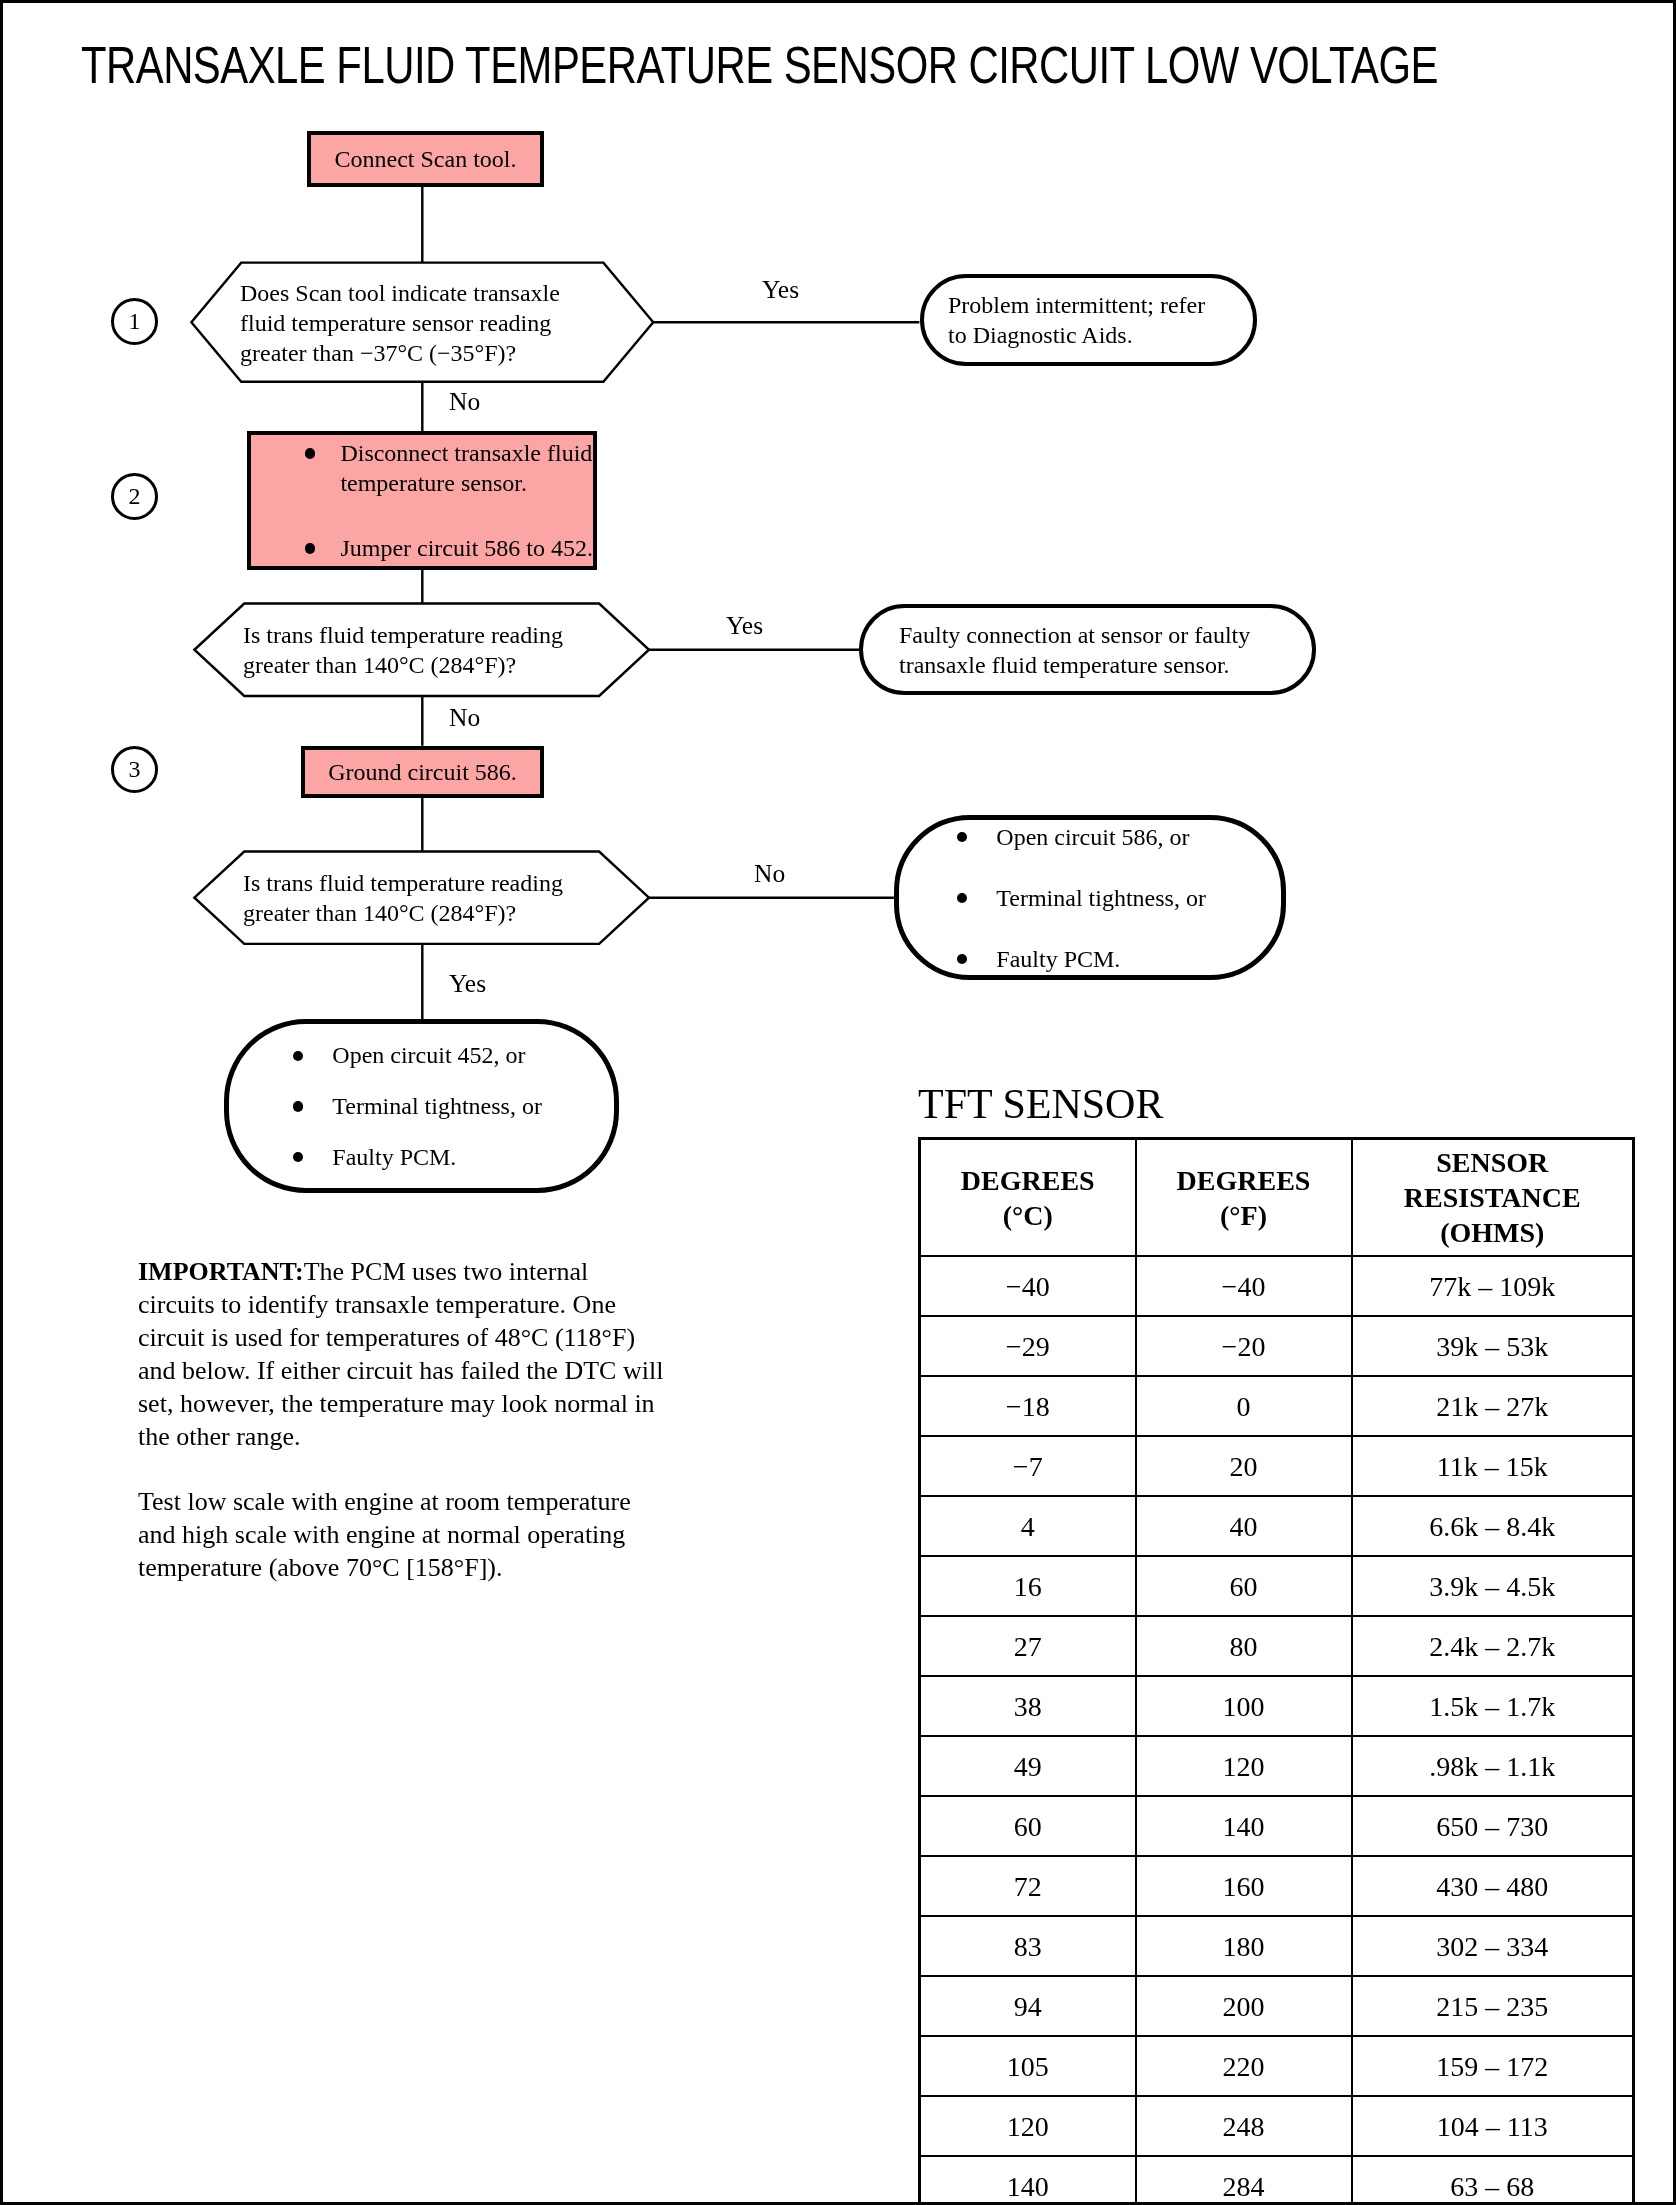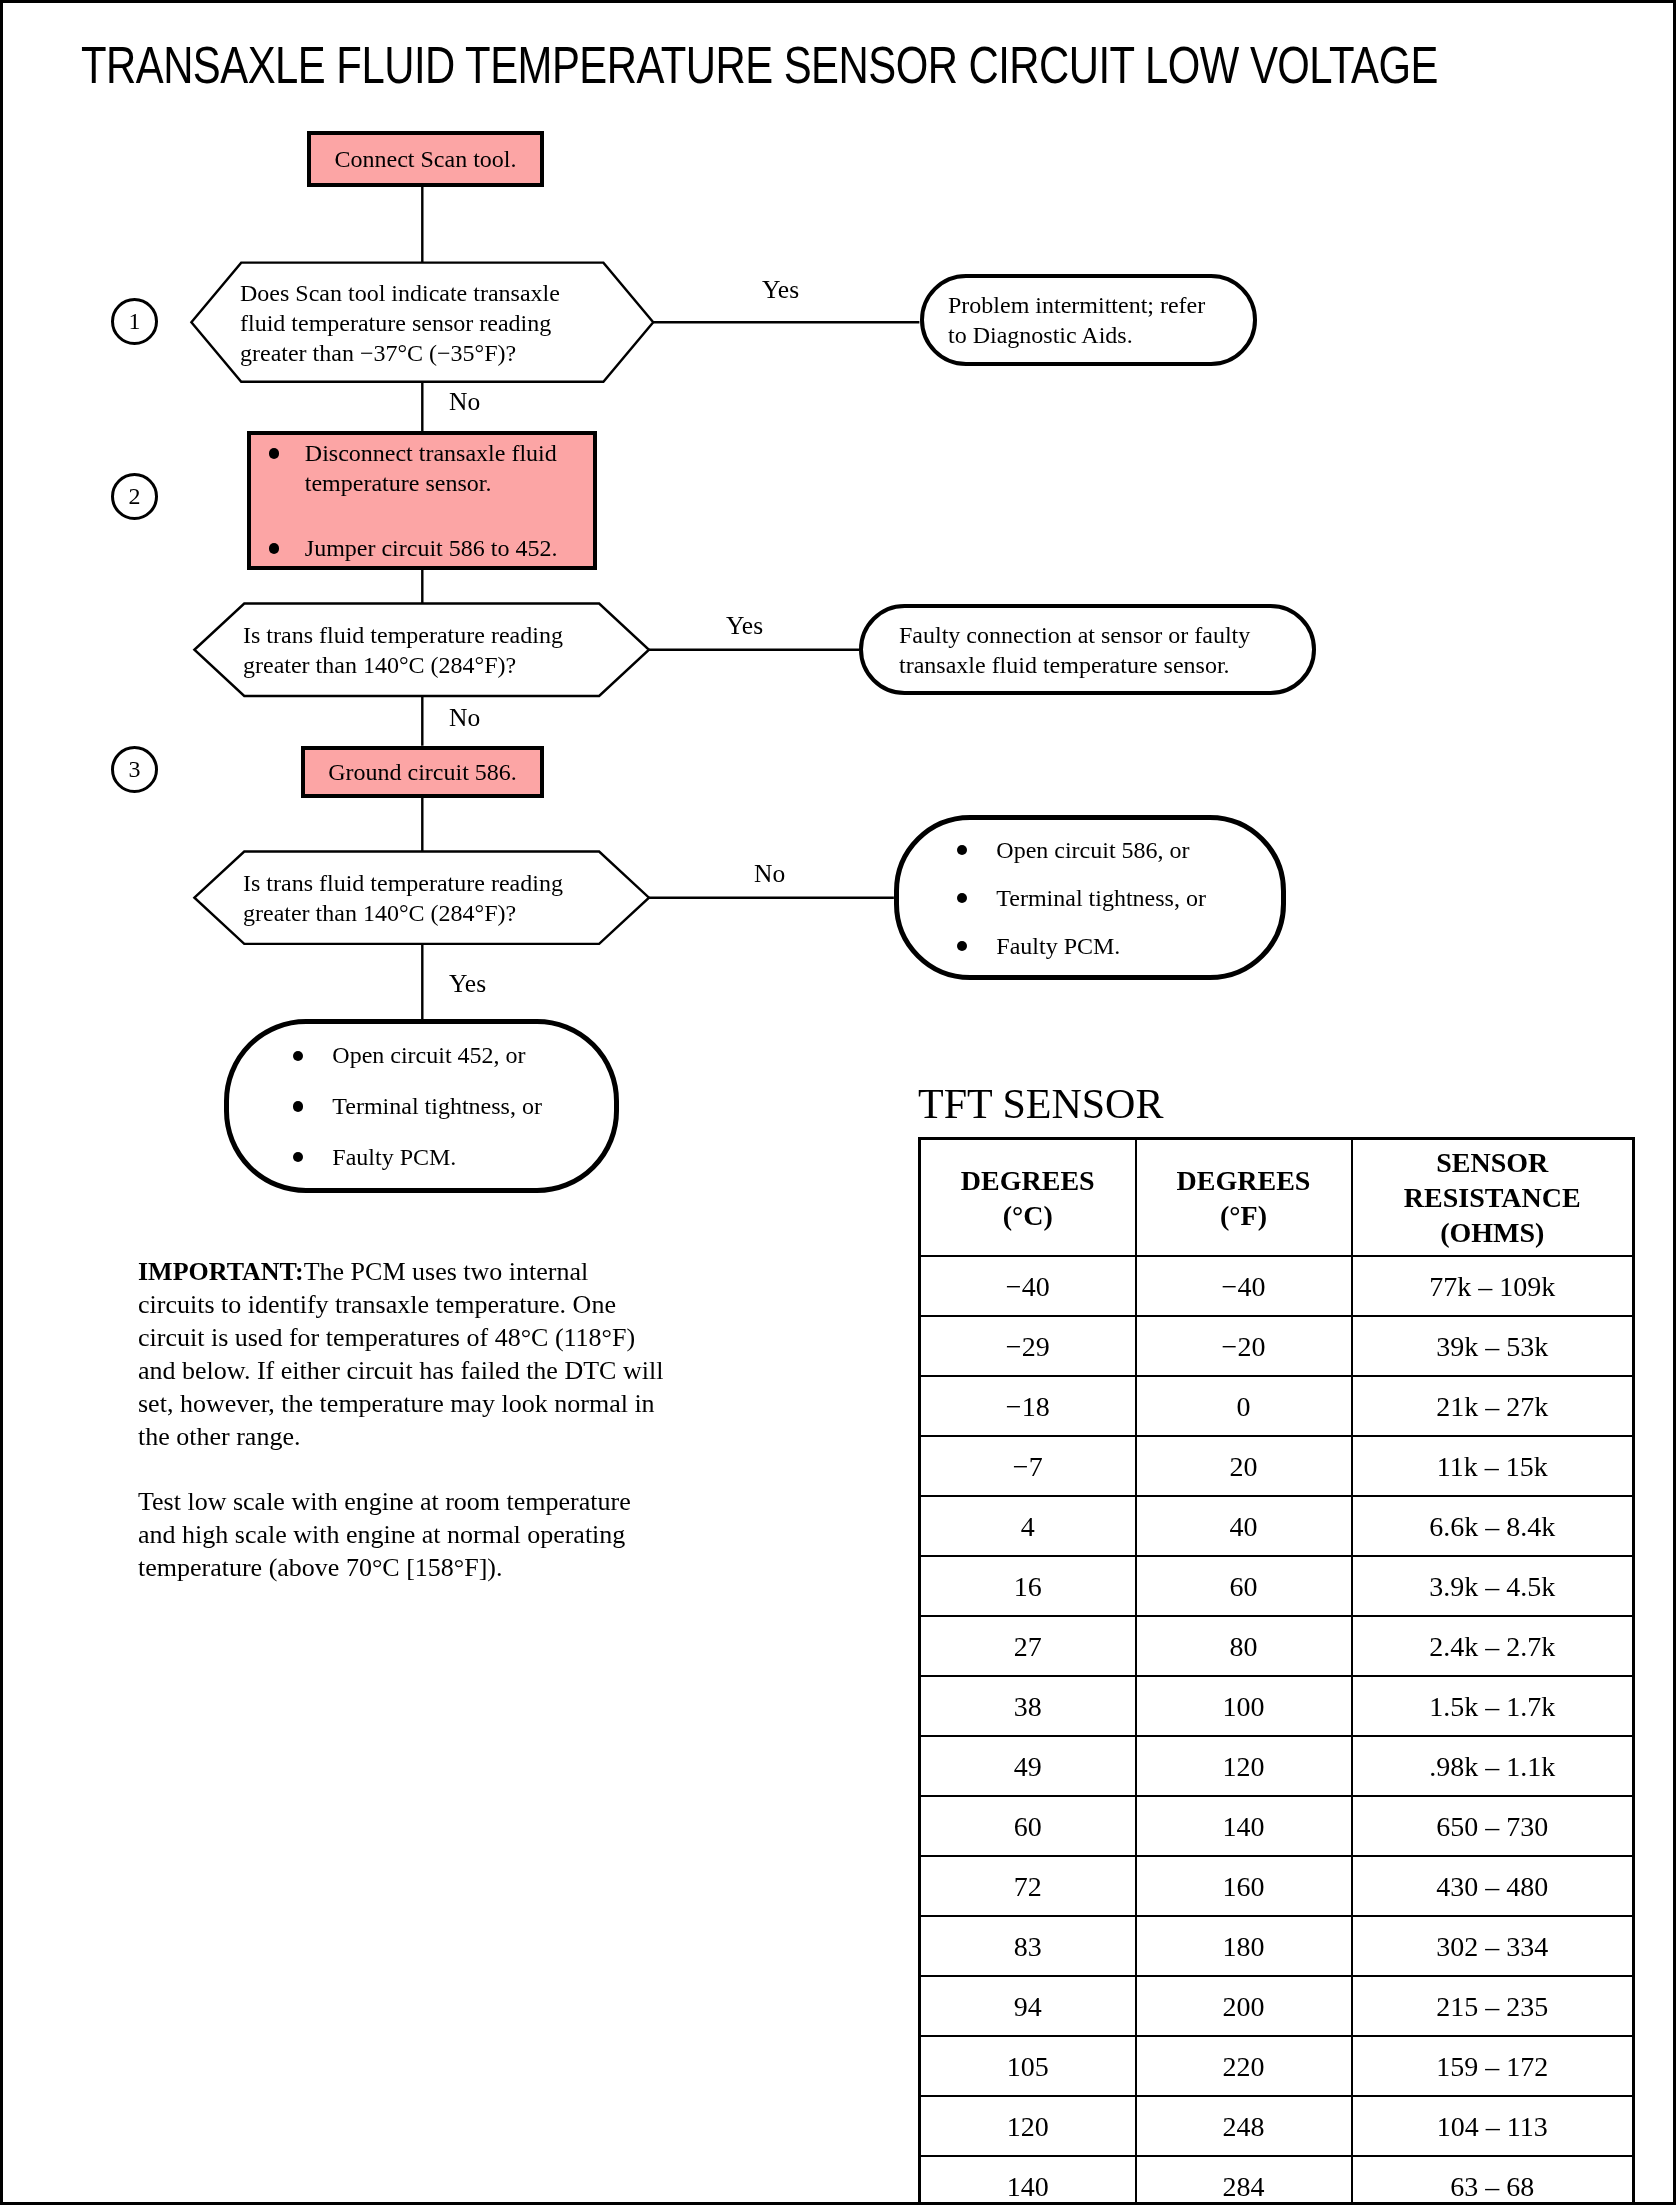--- a/index.html
+++ b/index.html
@@ -88,21 +88,21 @@
   <div class="abs branch-label" style="left:759px;top:271px;">Yes</div>
   <div class="abs stadium" style="left:917px;top:271px;width:337px;height:92px;border-radius:49px;padding-left:24px;border-width:4.9px;">
     <span class="pre">Problem intermittent; refer
 to Diagnostic Aids.</span>
   </div>
   <div class="abs branch-label" style="left:446px;top:383px;">No</div>
 
   <div class="abs num-circle" style="left:108px;top:470px;">
     <span>2</span>
   </div>
-  <div class="abs rect-box" style="left:244px;top:428px;width:350px;height:139px;justify-content:flex-start;text-align:left;">
+  <div class="abs rect-box" style="left:244px;top:428px;width:350px;height:139px;justify-content:flex-end;text-align:left;">
     <ul class="blist" style="padding-left:18px;gap:35px;">
       <li>
         <span class="dot"></span>
         <span class="li-text pre" style="margin-left:25.5px;">Disconnect transaxle fluid
 temperature sensor.</span>
       </li>
       <li>
         <span class="dot"></span>
         <span class="li-text" style="margin-left:25.5px;">Jumper circuit 586 to 452.</span>
       </li>
@@ -122,21 +122,21 @@
     <span>3</span>
   </div>
   <div class="abs rect-box" style="left:298px;top:743px;width:243px;height:52px;">
     <span>Ground circuit 586.</span>
   </div>
 
   <div class="abs dec-text pre" style="left:240px;top:849px;height:92px;width:389px;">Is trans fluid temperature reading
 greater than 140°C (284°F)?</div>
   <div class="abs branch-label" style="left:751px;top:855px;">No</div>
   <div class="abs stadium" style="left:891px;top:812px;width:392px;height:165px;border-radius:76px;">
-    <ul class="blist" style="padding-left:58px;gap:18px;">
+    <ul class="blist" style="padding-left:58px;gap:31px;">
       <li>
         <span class="dot"></span>
         <span class="li-text" style="margin-left:29px;">Open circuit 586, or</span>
       </li>
       <li>
         <span class="dot"></span>
         <span class="li-text" style="margin-left:29px;">Terminal tightness, or</span>
       </li>
       <li>
         <span class="dot"></span>

